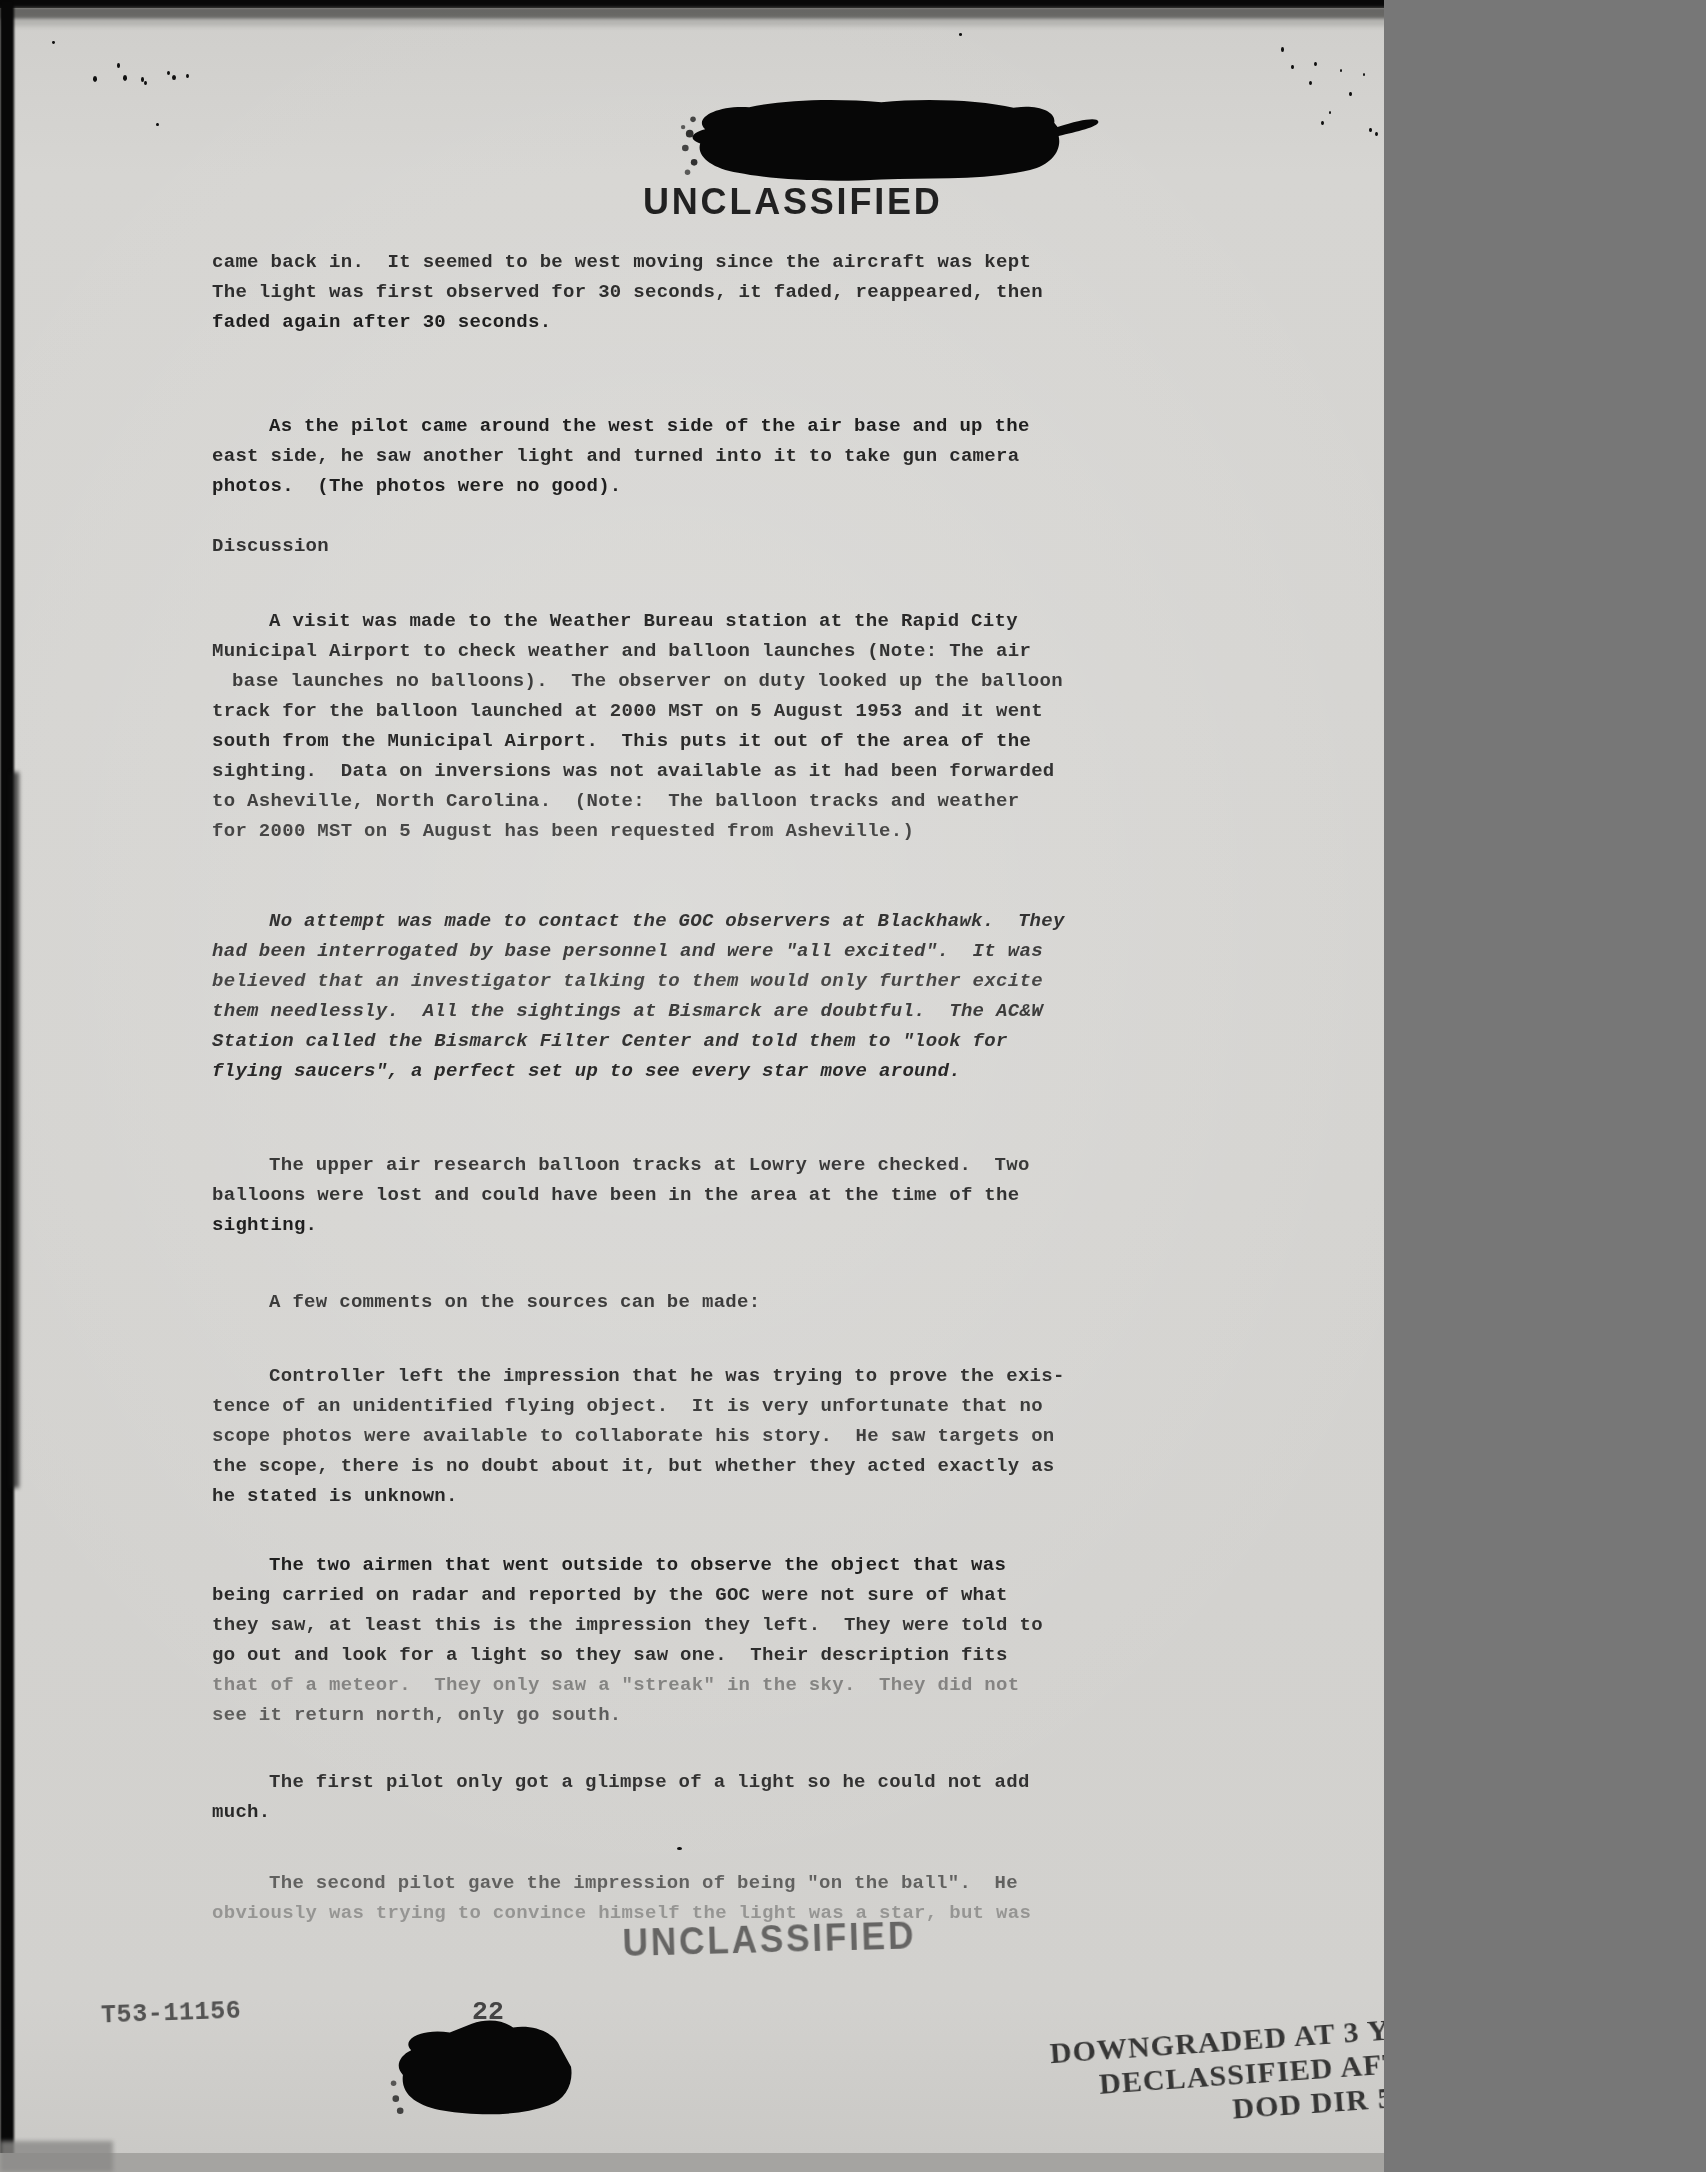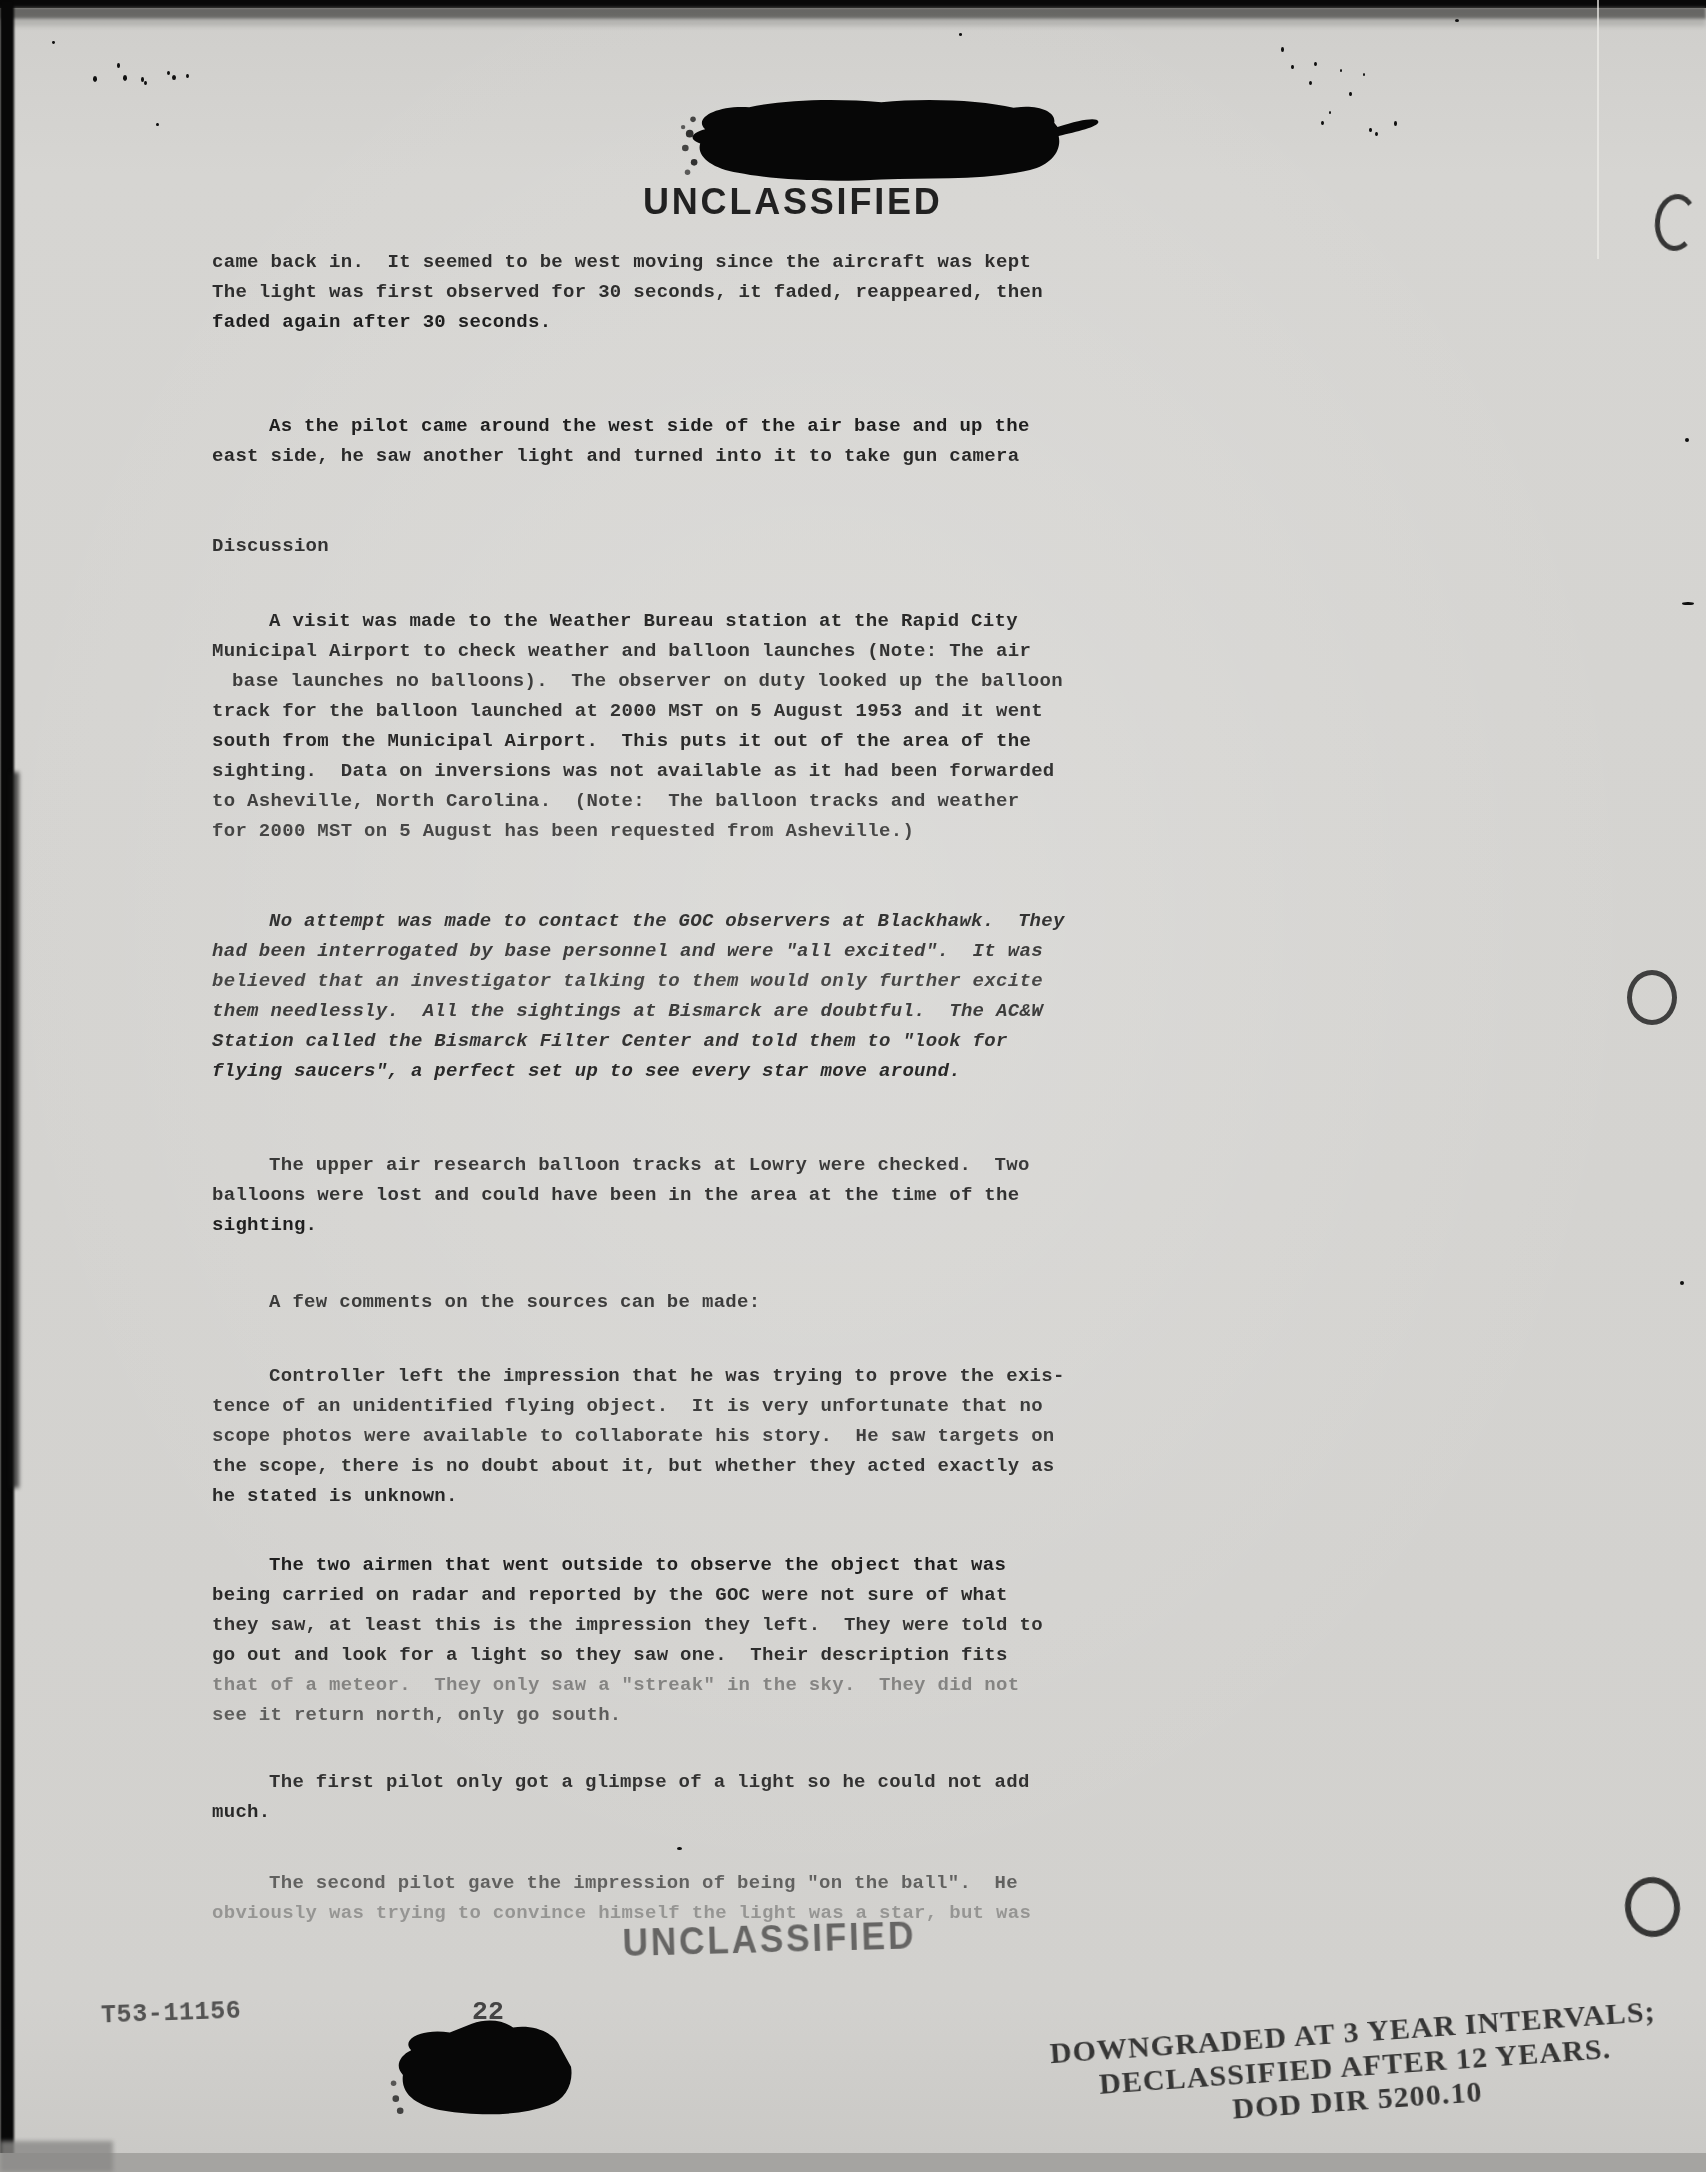--- a/index.html
+++ b/index.html
@@ -1,17 +1,17 @@
 <!DOCTYPE html>
 <html style="--ink: #161616;font-size:8.8px"><head>
 <meta charset="utf-8">
 <style>
   html,body{margin:0;padding:0;background:#777;}
   #page{
-    position:relative; width:1706px; height:2172px; overflow:hidden;
+    position:relative; width:1384px; height:2172px; overflow:hidden;
     background:
       radial-gradient(ellipse 1212px 1433px at 48% 42%, rgba(255,255,255,.18), rgba(255,255,255,0) 70%),
       linear-gradient(180deg,#cfcecb 0%, #d6d5d2 8%, #d4d3d0 55%, #d2d1ce 92%, #c9c8c5 100%);
     font-family:"Liberation Mono","DejaVu Sans Mono",monospace;
   }
   .abs{position:absolute;}
   
   .para{position:absolute; left:212px; filter:blur(0.3px); color:var(--ink,#161616);}
   .tl{white-space:pre; font-size:19px; font-weight:bold; letter-spacing:0.3px; line-height:30px; height:30px;}
   .tl.ind{padding-left:57px;}
@@ -85,20 +85,21 @@
 
   <div id="body-text">
       <div class="para" style="top: 247px;">
         <div class="tl" style="opacity: 0.88;">came back in.  It seemed to be west moving since the aircraft was kept</div>
         <div class="tl" style="opacity: 0.88;">The light was first observed for 30 seconds, it faded, reappeared, then</div>
         <div class="tl" style="opacity: 0.95;">faded again after 30 seconds.</div>
       </div>
       <div class="para" style="top: 411px;">
         <div class="tl ind" style="opacity: 0.95;">As the pilot came around the west side of the air base and up the</div>
         <div class="tl" style="opacity: 0.9;">east side, he saw another light and turned into it to take gun camera</div>
+        <div class="tl" style="opacity: 0.95;">photos.  (The photos were no good).</div>
       </div>
       <div class="para" style="top: 606px;">
         <div class="tl ind" style="opacity: 0.9;">A visit was made to the Weather Bureau station at the Rapid City</div>
         <div class="tl" style="opacity: 0.85;">Municipal Airport to check weather and balloon launches (Note: The air</div>
         <div class="tl" style="opacity: 0.8; margin-left: 20px;">base launches no balloons).  The observer on duty looked up the balloon</div>
         <div class="tl" style="opacity: 0.85;">track for the balloon launched at 2000 MST on 5 August 1953 and it went</div>
         <div class="tl" style="opacity: 0.9;">south from the Municipal Airport.  This puts it out of the area of the</div>
         <div class="tl" style="opacity: 0.85;">sighting.  Data on inversions was not available as it had been forwarded</div>
         <div class="tl" style="opacity: 0.78;">to Asheville, North Carolina.  (Note:  The balloon tracks and weather</div>
         <div class="tl" style="opacity: 0.75;">for 2000 MST on 5 August has been requested from Asheville.)</div>

